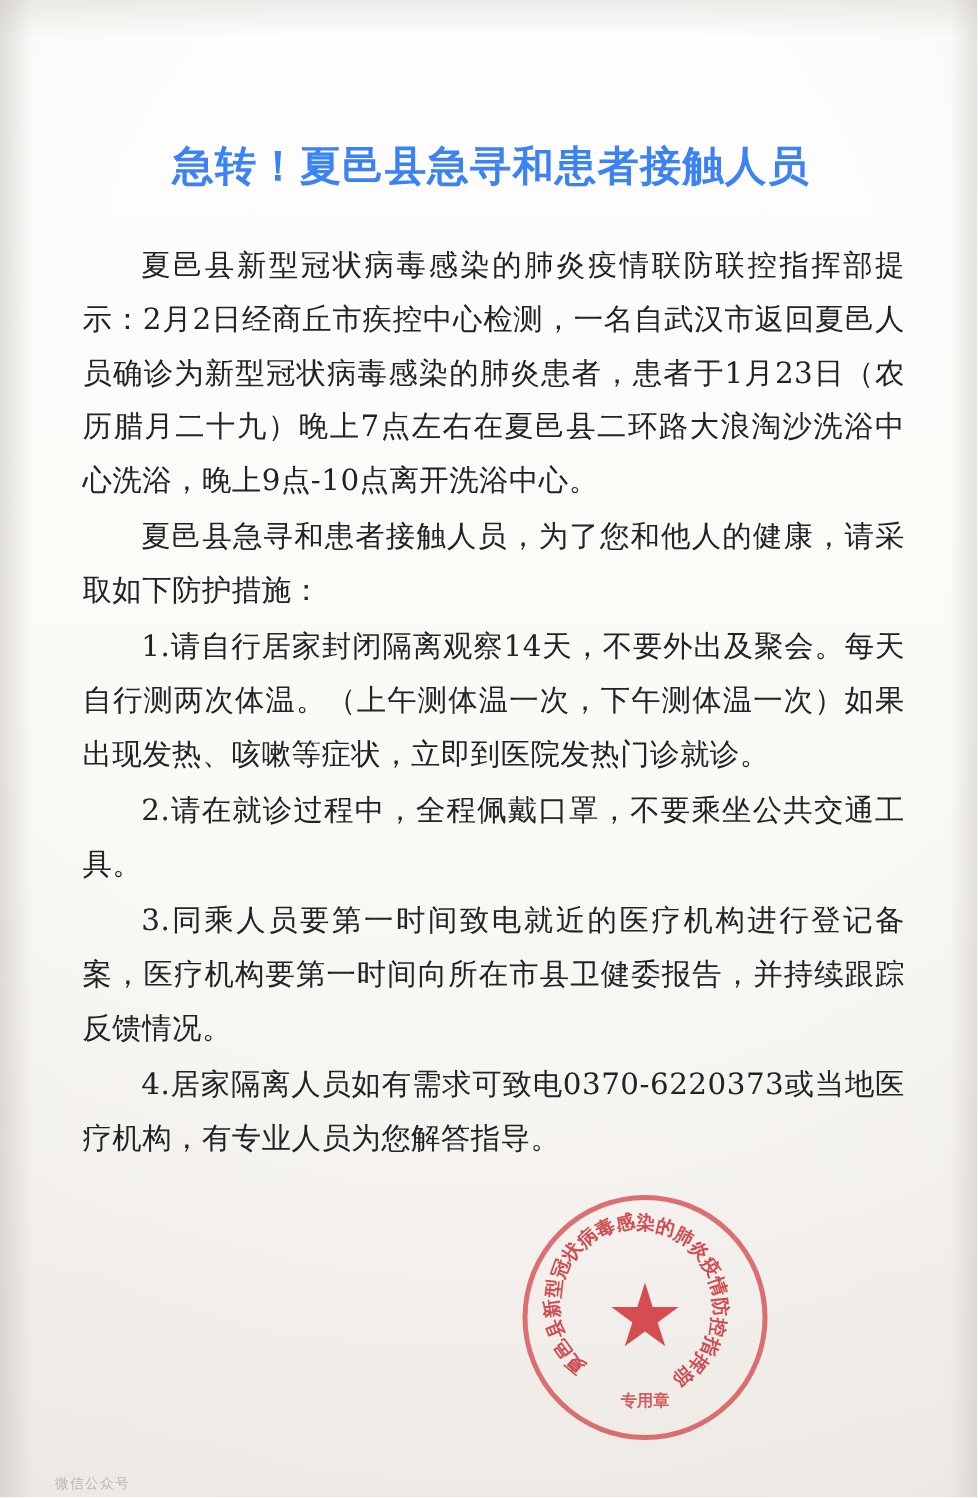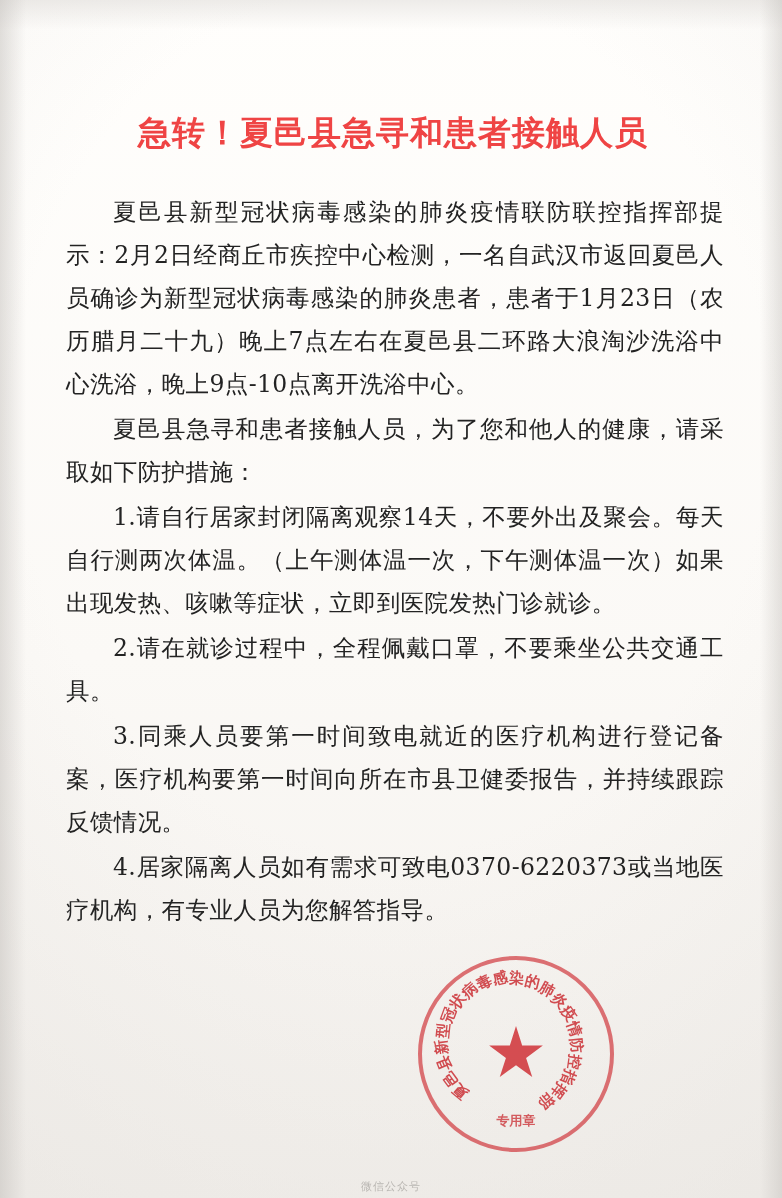--- a/index.html
+++ b/index.html
@@ -53,21 +53,21 @@
   }
   .content {
     position: relative;
     padding: 112px 58px 0 62px;
   }
   .doc-title {
     font-family: "DejaVu Serif", "Liberation Serif", serif;
     font-weight: bold;
     font-size: 33px;
     letter-spacing: 1px;
-    color: #ef4444;
+    color: #3b82f6;
     text-align: center;
     line-height: 1.3;
     margin: 0 0 36px 0;
     white-space: nowrap;
   }
   .body-text {
     font-size: 23.5px;
     line-height: 43px;
     color: #232323;
     text-align: justify;
@@ -137,25 +137,26 @@
     font-weight: bold;
     color: rgba(200, 34, 40, 0.72);
     white-space: nowrap;
     margin-top: 48px;
   }
   .watermark {
     position: absolute;
     left: 0;
     right: 0;
     bottom: 4px;
-    text-align: center;
+    text-align: left;
     font-size: 11px;
     color: #b9b6b2;
     letter-spacing: 1px;
     font-family: Liberation Serif, serif;
+    padding-left: 44px;
   }
 </style>
 </head>
 <body>
 
 <div class="page">
 
   <div class="paper-tint"></div>
   <div class="edge-top"></div>
   <div class="edge-left"></div>

